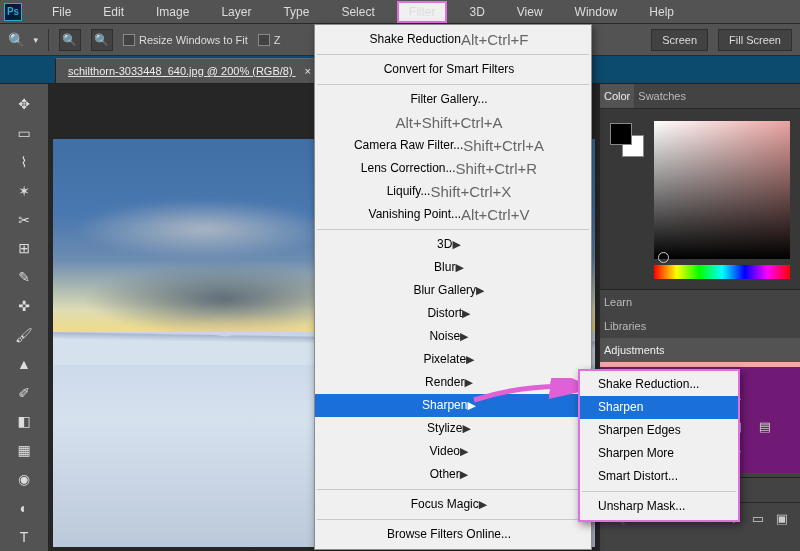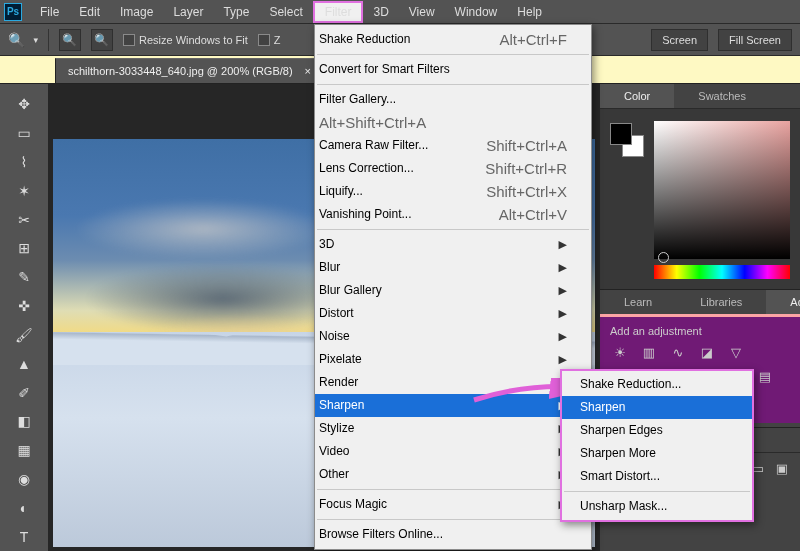--- a/index.html
+++ b/index.html
@@ -1,29 +1,29 @@
 <!DOCTYPE html>
 <html><head>
 <meta charset="utf-8">
 <style>
   * { margin:0; padding:0; box-sizing:border-box; font-family:"Segoe UI",Tahoma,sans-serif; }
   body { background:#535353; width:800px; height:551px; overflow:hidden; color:#ddd; font-size:12px; position:relative; }
-  .menubar { background:#535353; height:24px; display:flex; align-items:center; padding-left:4px; gap:0; border-bottom:1px solid #2a2a2a;}
+  .menubar { background:#535353; height:24px; display:flex; align-items:center; padding-left:4px; gap:12px; border-bottom:1px solid #2a2a2a;}
   .ps-icon { width:18px; height:18px; background:#001d34; border:1px solid #2aa9e0; display:flex; align-items:center; justify-content:center; font-size:10px; font-weight:bold; color:#2aa9e0; margin-right:8px;}
   .menu-item { padding:2px 10px; cursor:pointer; }
   .menu-item.highlight { border:2px solid #e070e0; background:#f0f0f0; }
   .toolbar { height:32px; background:#535353; display:flex; align-items:center; padding:0 8px; gap:10px; border-bottom:1px solid #2a2a2a;}
   .zoom-tool { display:flex; align-items:center; gap:4px;}
   .zoom-tool .mag { font-size:14px; display:inline-flex; align-items:center;}
   .zoom-tool .chev { font-size:9px; margin-left:4px;}
   .tool-btn { width:22px; height:22px; background:#424242; border:1px solid #2f2f2f; display:flex; align-items:center; justify-content:center; font-size:12px;}
   .checkbox-row { display:flex; align-items:flex-start; gap:4px; font-size:11px; color:#ddd;}
   .cb { width:12px; height:12px; border:1px solid #8a8a8a; background:#424242;}
   .screenbtn { padding:4px 10px; background:#424242; border:1px solid #2f2f2f; font-size:11px; color:#ddd;}
-  .doc-tabs { height:28px; background:#fef9c3; display:flex; align-items:flex-end; padding-left:55px; border-bottom:1px solid #222;}
+  .doc-tabs { height:28px; background:#0c4a6e; display:flex; align-items:flex-end; padding-left:55px; border-bottom:1px solid #222;text-decoration:underline;}
   .doc-tab { padding:6px 12px; background:#535353; font-size:11px; color:#eee; border-top:1px solid #666; border-left:1px solid #222; border-right:1px solid #222;}
   .doc-tab .x { display:inline-block; width:12px; height:12px; line-height:12px; text-align:center; margin-left:6px; font-size:11px;}
 
   .main { position:relative; height:calc(551px - 24px - 32px - 28px); display:flex; }
 
   .left-tools { width:48px; background:#535353; display:flex; flex-direction:column; padding-top:6px;}
   .ltool { width:30px; height:26px; margin:2px auto; display:flex; align-items:center; justify-content:center; font-size:14px; color:#ddd; }
   
   .canvas-wrap { position:relative; flex:1; background:#262626; overflow:hidden;}
   .sky { position:absolute; left:5px; top:55px; right:5px; height:220px;
@@ -34,53 +34,53 @@
   .mountain { position:absolute; left:5px; top:248px; right:5px; height:215px;
               background:linear-gradient(to bottom,#c7d5e7 0%,#d6e1ee 40%,#bcc9da 100%); }
   .ridge { position:absolute; left:0; top:-22px; width:100%; height:55px;
            background:linear-gradient(181deg,transparent 48%,#a9b8cc 50%,#d6e1ee 60%); clip-path:polygon(0 40%,15% 25%,32% 48%,48% 10%,62% 38%,78% 18%,90% 42%,100% 28%,100% 100%,0 100%);}
   .structure { position:absolute; right:40px; bottom:40px; width:80px; height:95px;
                background:linear-gradient(to bottom,#aeb6bf 0%,#8a929b 100%); border:1px solid #777;}
   .structure:before{content:"";position:absolute;top:-15px;left:10px;right:10px;height:15px;background:#7d8590;}
 
   .right-panels{width:200px;background:#434343;position:relative;}
   .panel-tabs{display:flex;border-bottom:1px solid #2a2a2a;}
-  .ptab{padding:6px 24px;font-size:11px;color:#bbb;}
+  .ptab{padding:6px 4px;font-size:11px;color:#bbb;}
   .ptab.active{background:#535353;color:#eee;}
   .color-area{height:180px;background:#383838;position:relative;padding:8px;}
   .swatch-pair{position:relative;width:34px;height:34px;margin-top:6px;margin-left:2px;}
   .swatch-pair .fg{position:absolute;top:0;left:0;width:22px;height:22px;background:#000;border:1px solid #888;z-index:2;}
   .swatch-pair .bg{position:absolute;bottom:0;right:0;width:22px;height:22px;background:#fff;border:1px solid #888;}
   .gradient-picker{position:absolute;left:54px;top:12px;right:10px;bottom:30px;
                    background:linear-gradient(to right,#fff 0%,#e9a3a0 100%);}
   .gradient-picker:after{content:"";position:absolute;inset:0;background:linear-gradient(to bottom,rgba(255,255,255,0) 0%,#000 100%);}
   .hue-strip{position:absolute;left:54px;right:10px;bottom:10px;height:14px;
              background:linear-gradient(to right,#f00,#ff0,#0f0,#0ff,#00f,#f0f,#f00);}
   .ring{position:absolute;left:58px;bottom:26px;width:11px;height:11px;border:1px solid #ccc;border-radius:50%;}
 
   
-  .mid-tabs{display:flex;border-top:1px solid #222;border-bottom:3px solid #fca5a5;}
+  .mid-tabs{display:flex;border-top:1px solid #222;border-bottom:5px solid #fca5a5;flex-direction:column;}
   .adj-area{background:#701a75;padding:8px 10px;}
   .adj-title{font-size:11px;color:#ccc;margin-bottom:6px;}
   .adj-row{display:flex;gap:9px;margin-bottom:6px;}
   .aicn{width:20px;height:18px;display:flex;align-items:center;justify-content:center;color:#ccc;font-size:13px;}
 
   .lower-tabs{display:flex;border-top:1px solid #222;border-bottom:1px solid #2a2a2a;margin-top:4px;}
   .kind-row{display:flex;align-items:center;gap:8px;padding:6px 10px;font-size:11px;color:#ccc;}
 
   
   .dropdown{position:absolute;left:314px;top:24px;width:278px;background:#f0f0f0;color:#000;border:1px solid #8b8b8b;box-shadow:2px 3px 8px rgba(0,0,0,.45);z-index:50;padding:3px 0;}
-  .dd-item{display:flex;justify-content:space-between;align-items:center;padding:3px 24px 3px 4px;font-size:12px;line-height:17px;white-space:nowrap;}
+  .dd-item{display:flex;justify-content:center;align-items:center;padding:3px 24px 3px 16px;font-size:12px;line-height:17px;white-space:nowrap;}
   .dd-item.hover{background:#1a6fd8;color:#fff;}
   .dd-item .sc{color:#666;font-size:15px;}
   .dd-sep{height:1px;background:#c8c8c8;margin:3px 2px;}
   .dd-item .arrow{font-size:11px;color:#333;}
   .dd-item.hover .arrow{color:#fff;}
 
-  .submenu{position:absolute;left:560px;top:369px;width:194px;background:#f0f0f0;color:#000;border:2px solid #e070e0;box-shadow:2px 3px 8px rgba(0,0,0,.45);z-index:60;padding:2px 0;}
+  .submenu{position:absolute;left:578px;top:369px;width:162px;background:#f0f0f0;color:#000;border:2px solid #e070e0;box-shadow:2px 3px 8px rgba(0,0,0,.45);z-index:60;padding:2px 0;}
   .sm-item{padding:3px 18px;font-size:12px;line-height:17px;}
   .sm-item.hover{background:#1a6fd8;color:#fff;}
   .sm-sep{height:1px;background:#c8c8c8;margin:3px 2px;}
 
   .pink-arrow{position:absolute;left:470px;top:378px;width:130px;height:30px;z-index:55;pointer-events:none;}
 </style>
 </head>
 <body>
 
 <div class="menubar">

